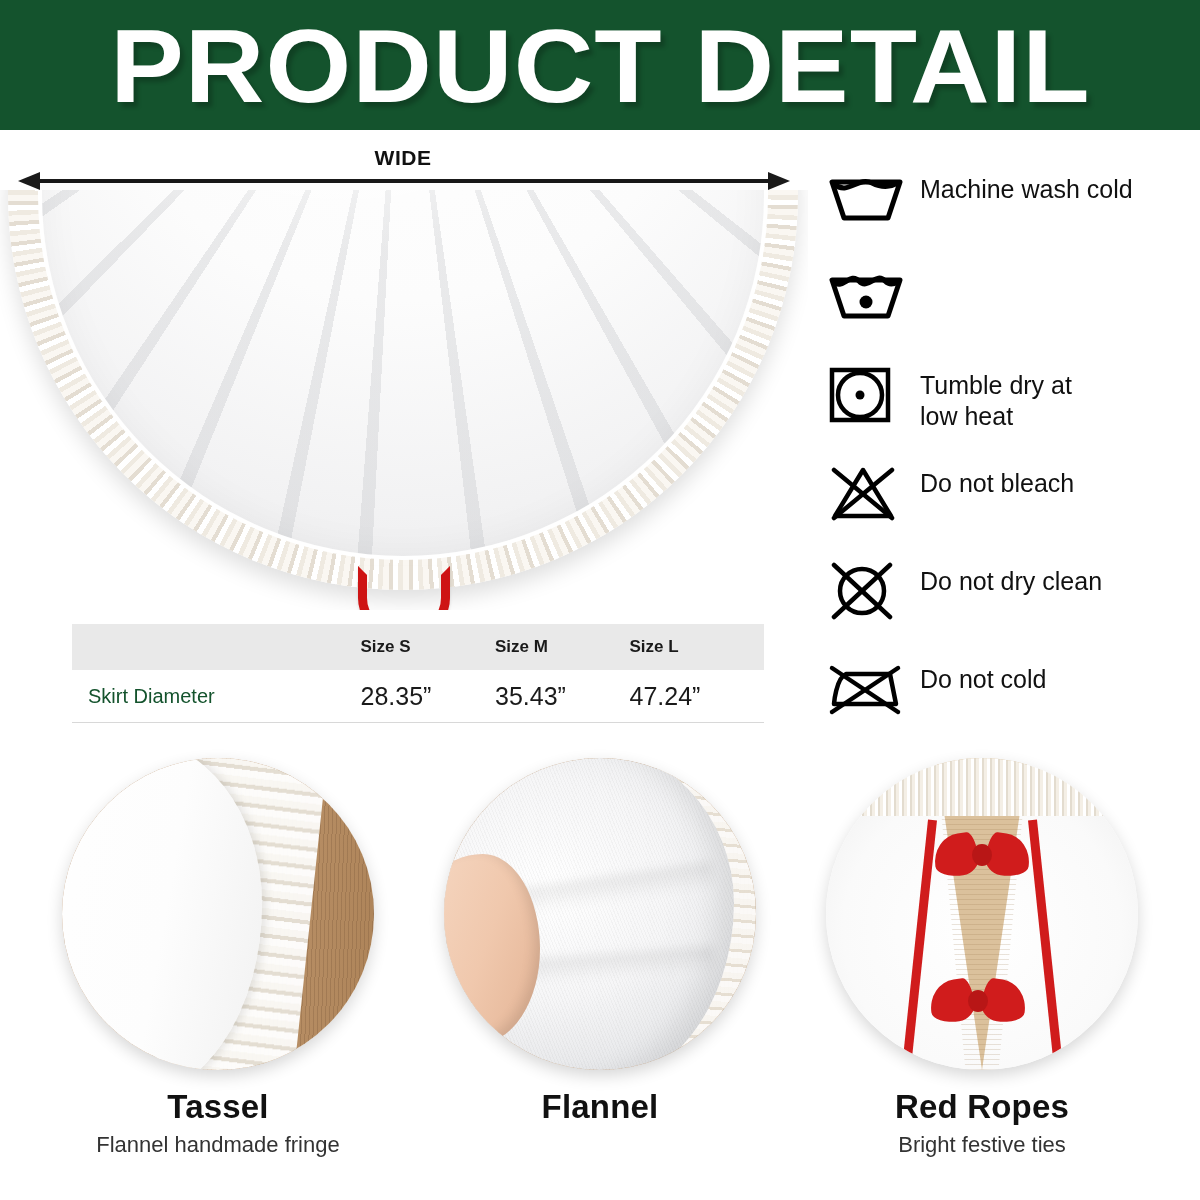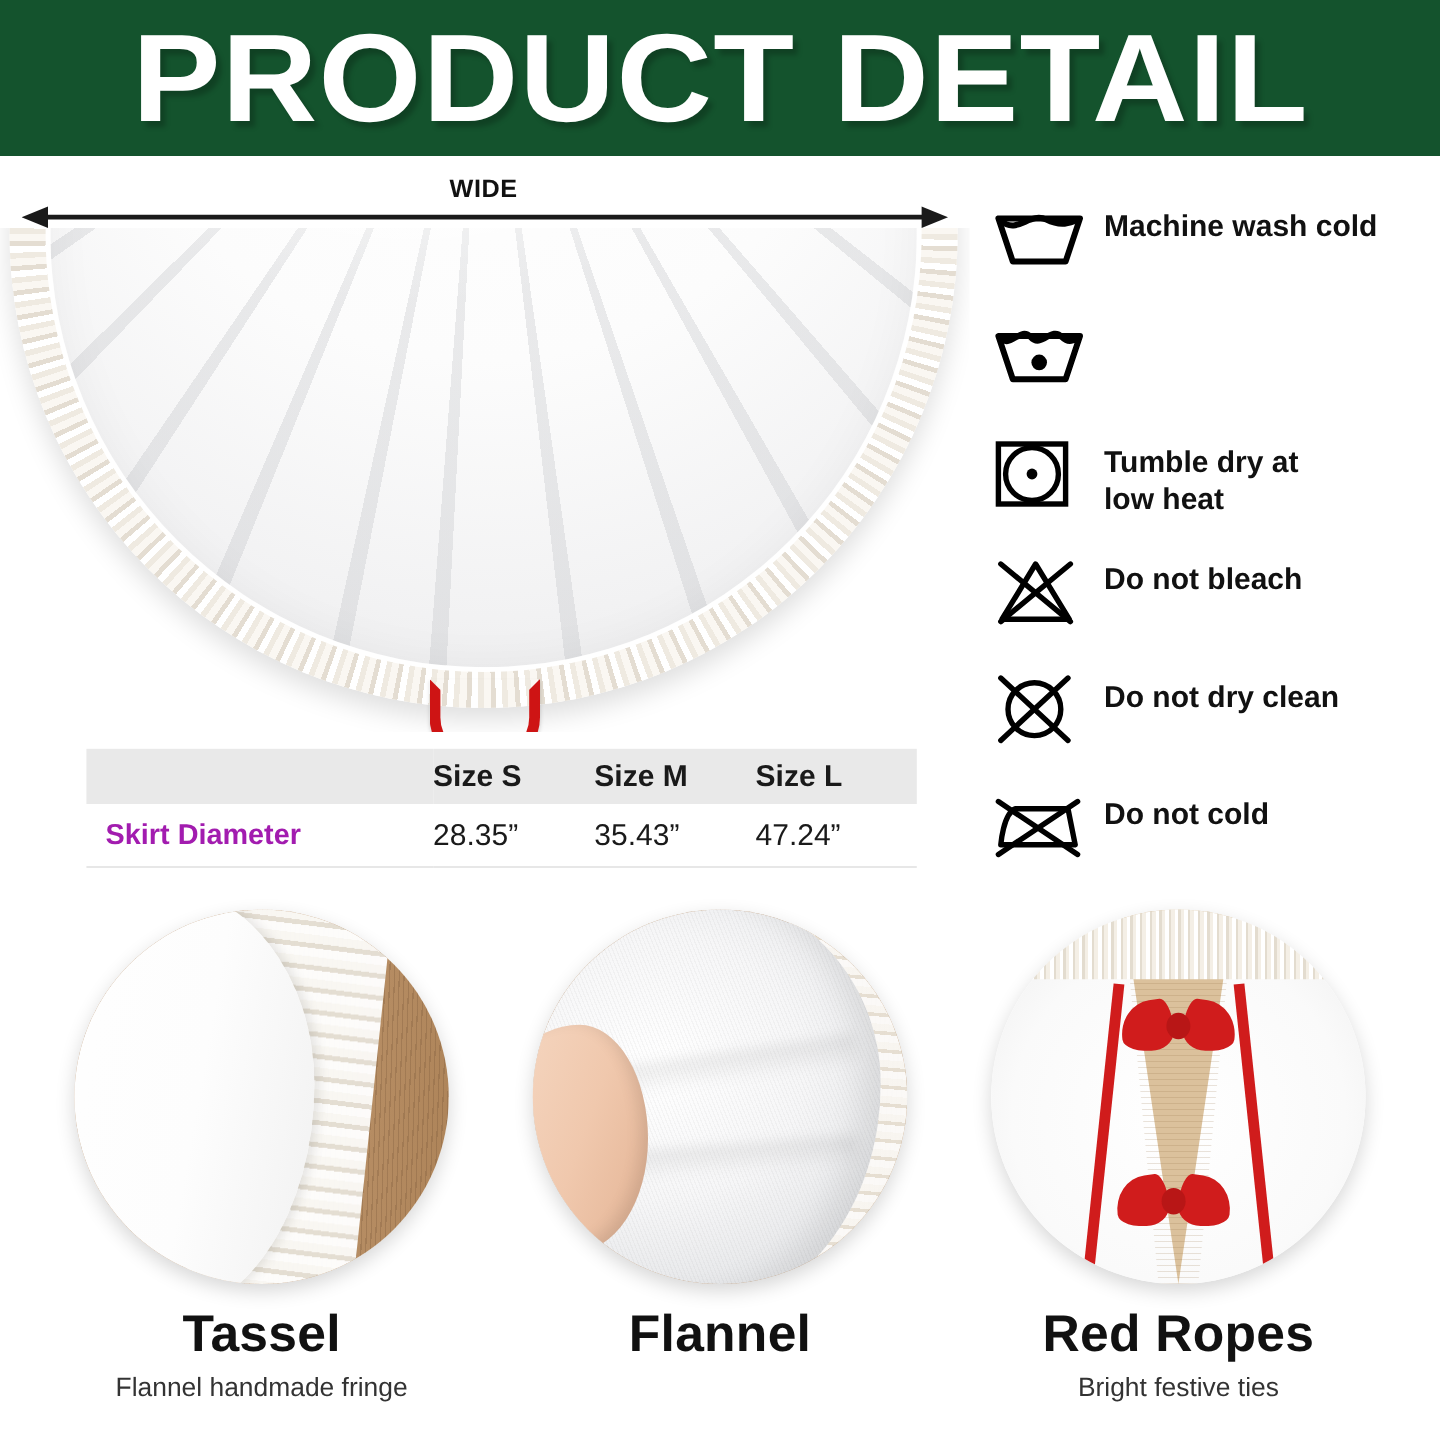--- a/index.html
+++ b/index.html
@@ -142,33 +142,33 @@
   .size-table th, .size-table td {
     padding: 0;
     height: 46px;
     vertical-align: middle;
   }
   .size-table thead tr { background: #E9E9E9; }
   .size-table thead th {
     font-weight: bold;
     text-align: left;
     color: #1a1a1a;
-    font-size: 25px;
+    font-size: 17px;
   }
   .size-table tbody tr {
     background: #ffffff;
     border-bottom: 1px solid #d8d8d8;
   }
   .size-table tbody td { height: 52px; }
   .col-label { width: 280px; padding-left: 16px !important; }
   .col-val   { width: 137px; }
   .row-label {
-    font-weight: bold;
-    font-size: 24px;
-    color: #a21caf;
+    font-weight: normal;
+    font-size: 20px;
+    color: #14532d;
   }
   .cell-val { font-size: 25px; color: #1a1a1a; }
 
   
   .care-list {
     position: absolute;
     left: 828px;
     top: 168px;
     width: 372px;
   }
@@ -181,21 +181,21 @@
     width: 78px;
     min-width: 78px;
     height: 58px;
     display: flex;
     align-items: center;
     justify-content: flex-start;
     padding-top: 2px;
   }
   .care-text {
     font-size: 25px;
-    font-weight: bold;
+    font-weight: normal;
     line-height: 31px;
     color: #111111;
     padding-top: 6px;
     padding-left: 14px;
   }
 
   
   .feature {
     position: absolute;
     width: 340px;
@@ -347,21 +347,21 @@
     width: 20px; height: 22px;
     background: #B81616;
     border-radius: 50%;
     z-index: 2;
   }
   .bow.b1 { left: 108px; top: 76px; }
   .bow.b2 { left: 104px; top: 222px; }
 
   .feature-title {
     margin-top: 18px;
-    font-size: 43px;
+    font-size: 33px;
     font-weight: bold;
     color: #111111;
     letter-spacing: 0.2px;
   }
   .feature-sub {
     margin-top: 6px;
     font-size: 22px;
     color: #333333;
   }
 </style>

